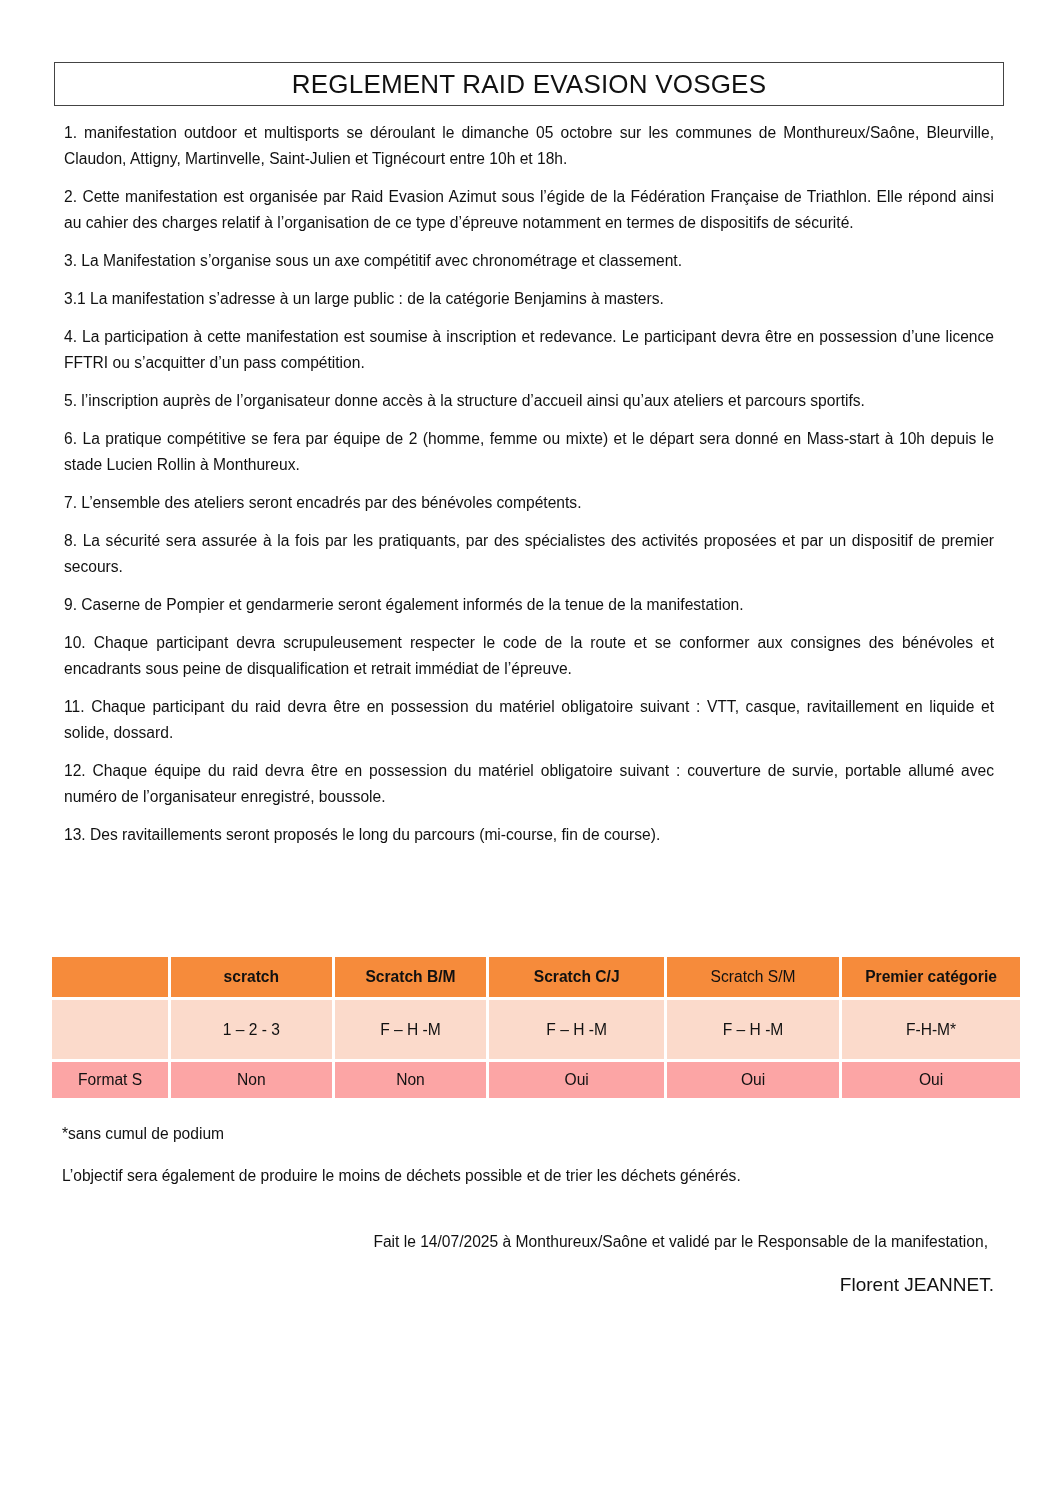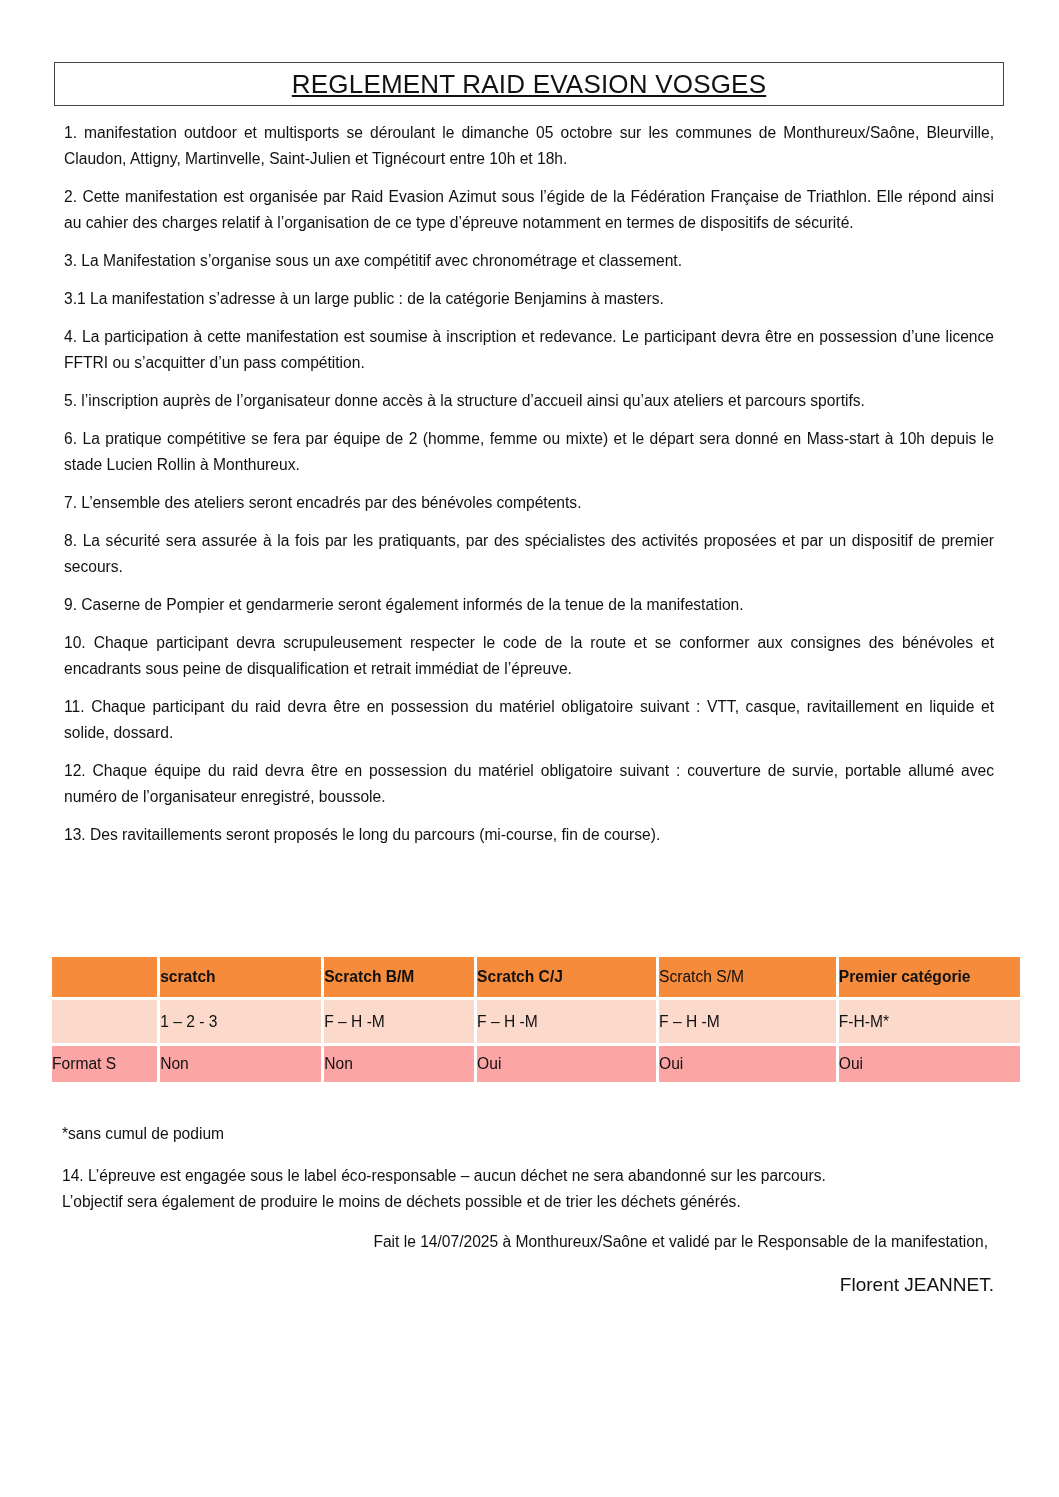--- a/index.html
+++ b/index.html
@@ -4,39 +4,39 @@
 <style>
   html, body { margin: 0; padding: 0; background: #ffffff; }
   body {
     width: 1059px; height: 1497px; position: relative; overflow: hidden;
     font-family: "Liberation Sans", sans-serif; color: #111;
   }
   .title-box {
     position: absolute; left: 54px; top: 62px; width: 950px; height: 44px;
     border: 1px solid #444; box-sizing: border-box;
     display: flex; align-items: center; justify-content: center;
-    font-size: 26px; letter-spacing: 0.2px; color: #111; text-decoration: underline;
+    font-size: 26px; letter-spacing: 0.2px; color: #111;
   }
   .content {
     position: absolute; left: 64px; top: 120px; width: 930px;
     font-size: 15.6px; line-height: 26px;
   }
   .para { margin: 0 0 12px 0; text-align: justify; }
   .para.noj { text-align: left; }
   table.podium {
     position: absolute; left: 52px; top: 954px; width: 974px;
     border-collapse: separate; border-spacing: 3px 3px;
     font-size: 15.6px; margin-left: -3px;
   }
   table.podium td {
-    padding: 0 0; height: 40px; vertical-align: middle; color: #111;
+    padding: 0 14px; height: 40px; vertical-align: middle; color: #111; text-align: center;
   }
   table.podium tr.hdr td { background: #f68b3b; height: 40px; font-weight: bold; }
   table.podium tr.hdr td.normal { font-weight: normal; }
-  table.podium tr.r1 td { background: #fbdacb; height: 43px; }
+  table.podium tr.r1 td { background: #fbdacb; height: 59px; }
   table.podium tr.r2 td { background: #fdeae2; height: 36px; }
   table.podium tr.r3 td { background: #fca5a5; height: 36px; }
   .col0 { width: 94px; }
   .col1 { width: 144px; }
   .col2 { width: 134px; }
   .col3 { width: 160px; }
   .col4 { width: 158px; }
   .col5 { width: 162px; }
   .footnote { position: absolute; left: 62px; top: 1125px; font-size: 15.6px; }
   .after {
@@ -101,18 +101,17 @@
     <td>Oui</td>
     <td>Oui</td>
     <td>Oui</td>
   </tr>
 </tbody>
   </table>
 
 <div class="footnote">*sans cumul de podium</div>
 
 <div class="after">
-  <div>14. L’épreuve est engagée sous le label éco-responsable – aucun déchet ne sera abandonné sur les parcours.</div>
   <div>L’objectif sera également de produire le moins de déchets possible et de trier les déchets générés.</div>
 </div>
 
 <div class="signoff">Fait le 14/07/2025 à Monthureux/Saône et validé par le Responsable de la manifestation,</div>
 <div class="signer">Florent JEANNET.</div>
 
 </body></html>

